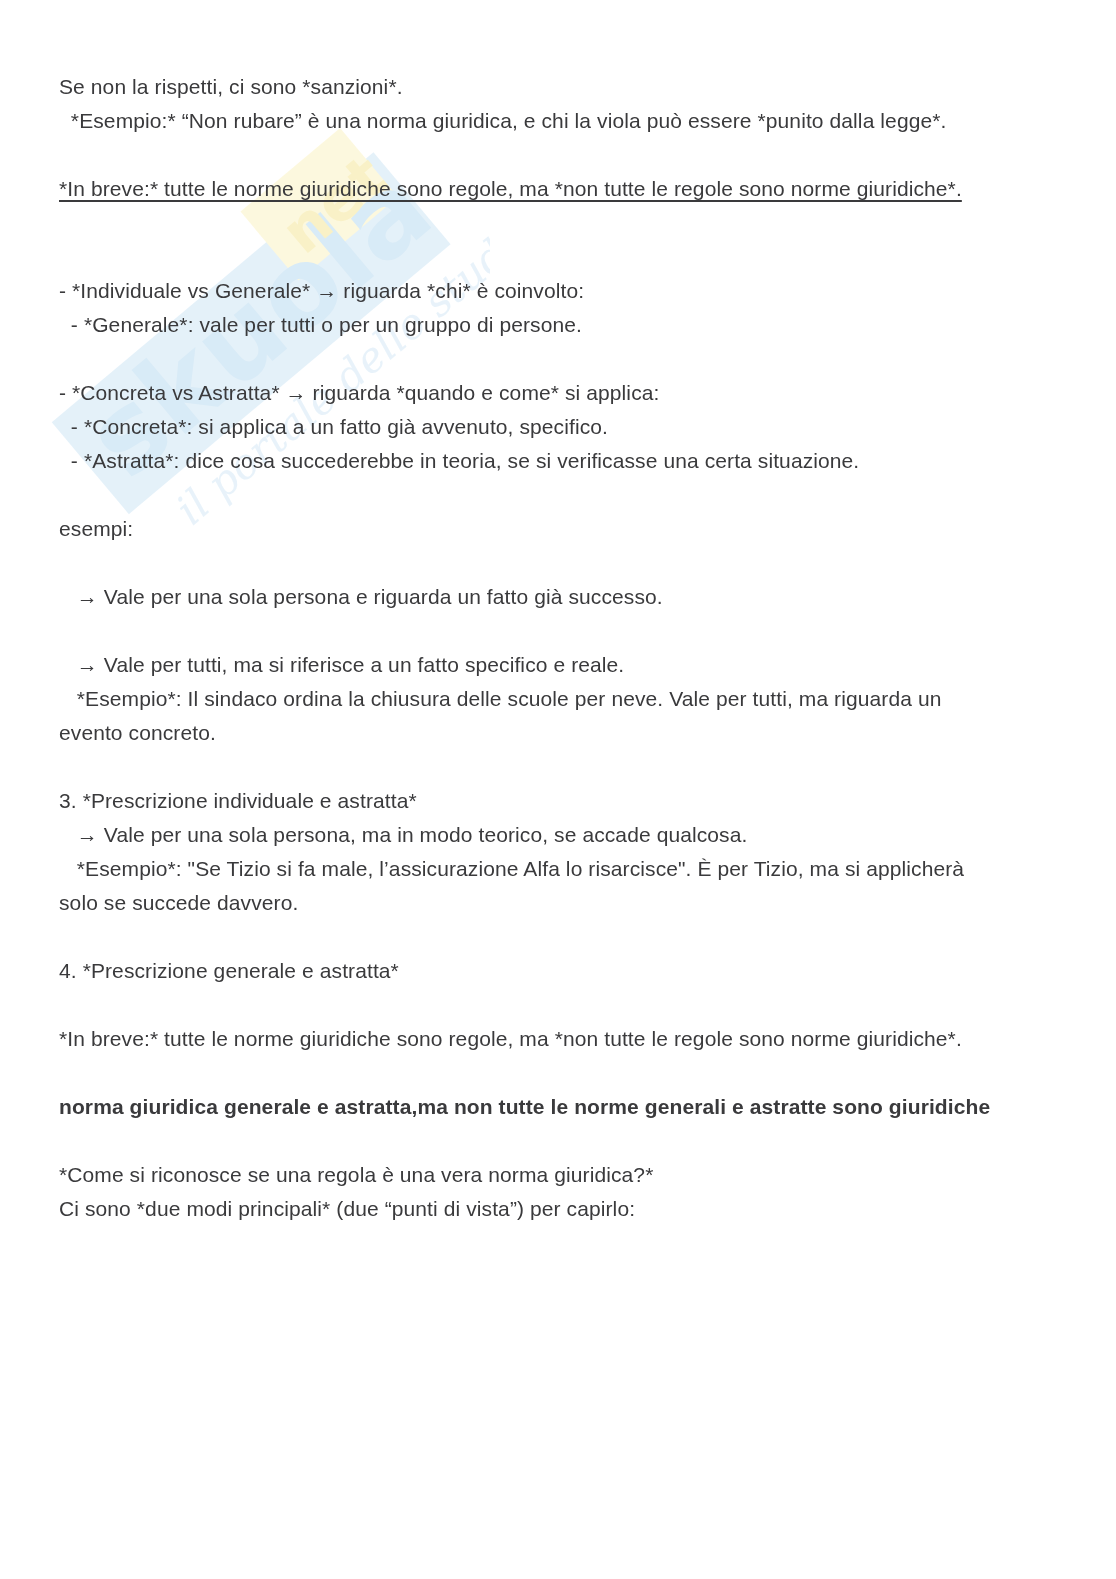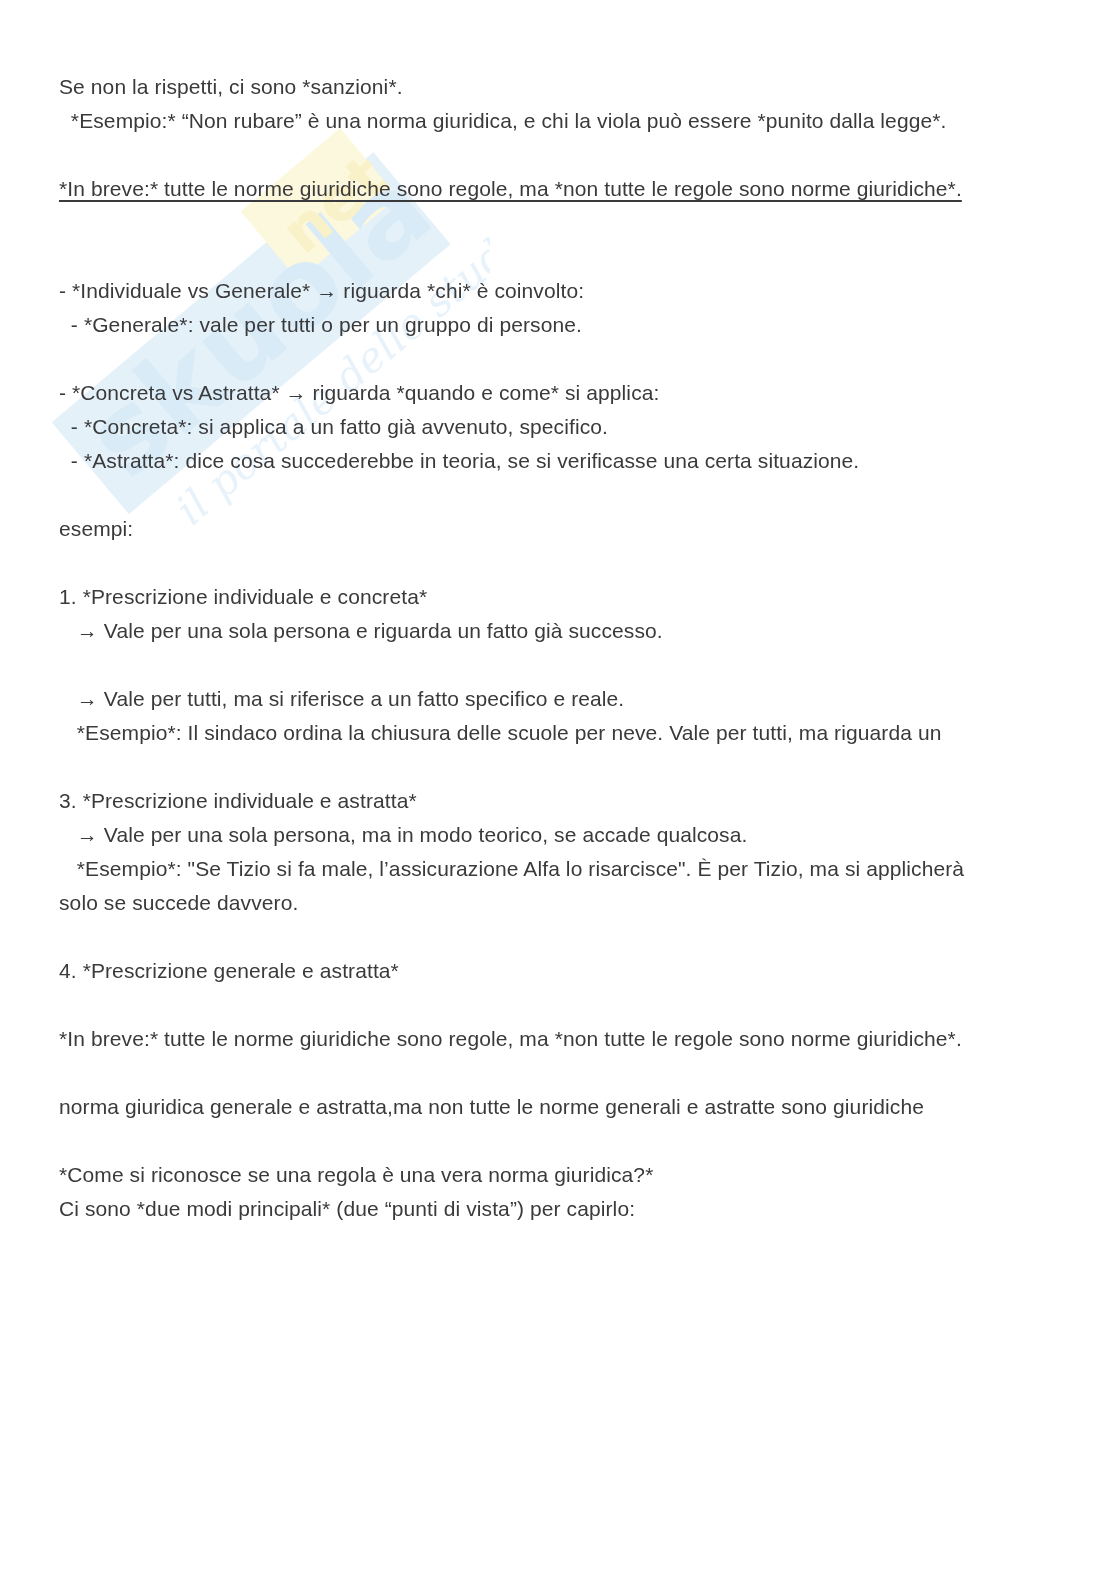--- a/index.html
+++ b/index.html
@@ -40,21 +40,21 @@
     }
     .blank {
       height: 34px;
     }
     .underline {
       text-decoration: underline;
       text-decoration-thickness: 1.5px;
       text-underline-offset: 4px;
     }
     .bold {
-      font-weight: normal;
+      font-weight: bold;
     }
   </style>
 </head>
 <body>
 
 <svg class="watermark" viewBox="0 0 470 420" xmlns="http://www.w3.org/2000/svg">
   <g transform="rotate(-40 235 210)" opacity="0.55">
     <rect x="20" y="150" width="420" height="120" fill="#cfe6f5"></rect>
     <rect x="300" y="110" width="130" height="90" fill="#fbf3c4"></rect>
     <text x="40" y="245" font-family="DejaVu Sans, sans-serif" font-weight="bold" font-size="110" fill="#b9dbf1">skuola</text>
@@ -72,25 +72,25 @@
   <div class="blank"></div>
   <div class="line">- *Individuale vs Generale* → riguarda *chi* è coinvolto:</div>
   <div class="line">  - *Generale*: vale per tutti o per un gruppo di persone.</div>
   <div class="blank"></div>
   <div class="line">- *Concreta vs Astratta* → riguarda *quando e come* si applica:</div>
   <div class="line">  - *Concreta*: si applica a un fatto già avvenuto, specifico.</div>
   <div class="line">  - *Astratta*: dice cosa succederebbe in teoria, se si verificasse una certa situazione.</div>
   <div class="blank"></div>
   <div class="line">esempi:</div>
   <div class="blank"></div>
-  <div class="line">1. *Prescrizione individuale e concreta*</div>
   <div class="line">   → Vale per una sola persona e riguarda un fatto già successo.</div>
   <div class="blank"></div>
   <div class="line">   → Vale per tutti, ma si riferisce a un fatto specifico e reale.</div>
   <div class="line">   *Esempio*: Il sindaco ordina la chiusura delle scuole per neve. Vale per tutti, ma riguarda un</div>
+  <div class="line">evento concreto.</div>
   <div class="blank"></div>
   <div class="line">3. *Prescrizione individuale e astratta*</div>
   <div class="line">   → Vale per una sola persona, ma in modo teorico, se accade qualcosa.</div>
   <div class="line">   *Esempio*: "Se Tizio si fa male, l’assicurazione Alfa lo risarcisce". È per Tizio, ma si applicherà</div>
   <div class="line">solo se succede davvero.</div>
   <div class="blank"></div>
   <div class="line">4. *Prescrizione generale e astratta*</div>
   <div class="blank"></div>
   <div class="line">*In breve:* tutte le norme giuridiche sono regole, ma *non tutte le regole sono norme giuridiche*.</div>
   <div class="blank"></div>

